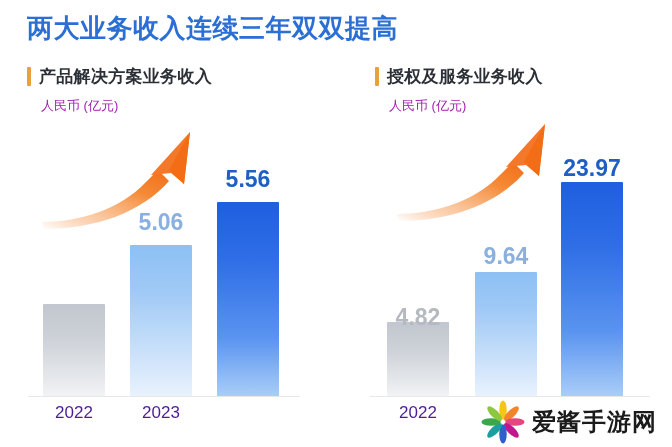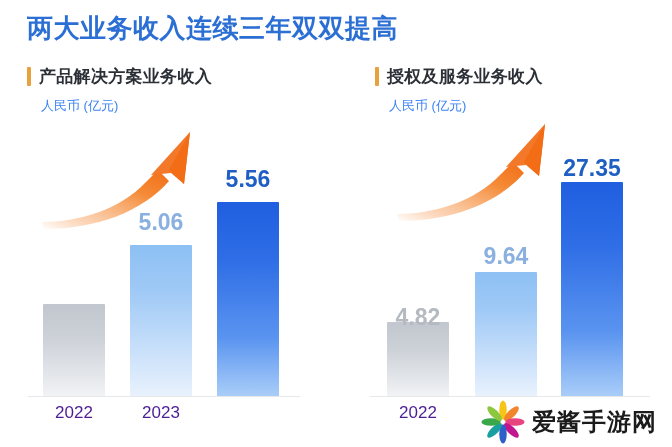--- a/index.html
+++ b/index.html
@@ -33,21 +33,21 @@
   .accent-bar{
     width:4px;height:19px;background:#e8a23c;border-radius:1px;
     margin-right:8px;flex:0 0 auto;
   }
   .panel-title{
     font-size:17px;font-weight:bold;color:#2b2f36;white-space:nowrap;
     letter-spacing:0.3px;
   }
   .panel-unit{
     margin-top:9px;margin-left:14px;
-    font-size:13px;color:#3b82f6;white-space:nowrap;
+    font-size:13px;color:#a21caf;white-space:nowrap;
   }
 
   
   .plot{
     position:absolute;left:0;top:0;width:100%;height:447px;
     pointer-events:none;
   }
   .axis-line{
     position:absolute;height:1px;background:#e6e8ea;
   }
@@ -158,21 +158,21 @@
         <path d="M113,49 L152,6 L146,58 L133,47 Z" fill="#f4782a"></path>
         <path d="M152,6 L146,58 L131,44 Z" fill="#f26d15"></path>
       </svg>
 
       <div class="bar gray" style="left:39px;width:62px;height:74px;"></div>
       <div class="bar light" style="left:127px;width:62px;height:124px;"></div>
       <div class="bar deep" style="left:213px;width:62px;height:214px;"></div>
 
       <div class="value-label v-gray" style="left:37px;width:66px;top:304px;">4.82</div>
       <div class="value-label v-light" style="left:125px;width:66px;top:243px;">9.64</div>
-      <div class="value-label v-deep" style="left:205px;width:78px;top:155px;">27.35</div>
+      <div class="value-label v-deep" style="left:205px;width:78px;top:155px;">23.97</div>
 
       <div class="year-label" style="left:34px;width:72px;">2022</div>
       <div class="year-label" style="left:122px;width:72px;"></div>
       <div class="year-label" style="left:208px;width:72px;"></div>
     </div>
   </div>
 
   <div class="watermark">
     <svg width="44" height="44" viewBox="0 0 100 100">
       <g transform="translate(50,50)">

